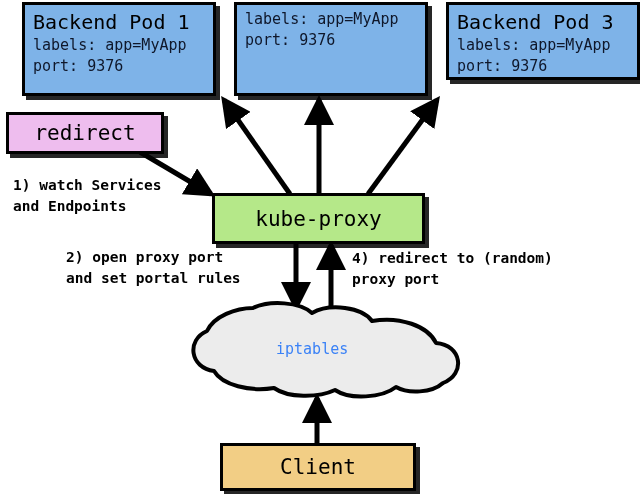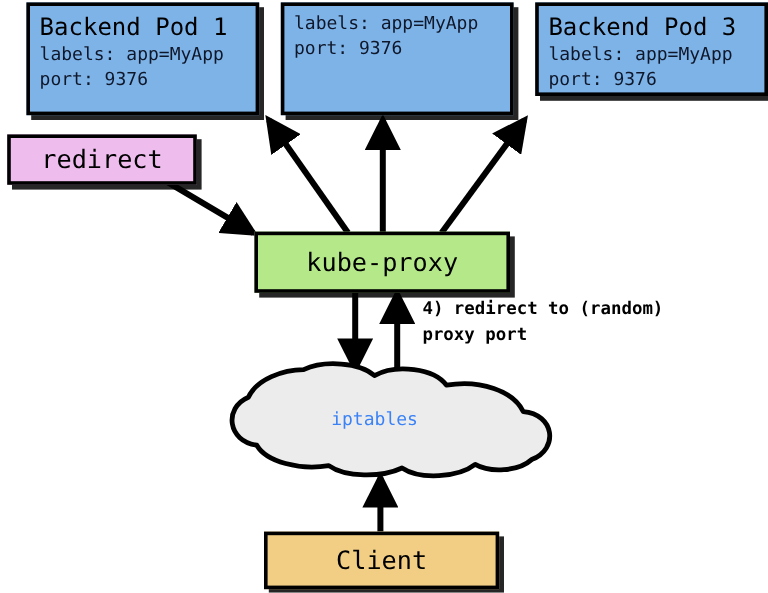--- a/index.html
+++ b/index.html
@@ -160,20 +160,24 @@
   <div class="node plain-node" id="node-kubeproxy" style="left:212px; top:193px; width:213px; height:51px;">
     <span class="label">kube-proxy</span>
   </div>
 
   <div class="node plain-node" id="node-client" style="left:220px; top:443px; width:196px; height:48px;">
     <span class="label">Client</span>
   </div>
 
   <div class="cloud-text" style="left:276px; top:340px;">iptables</div>
 
+  <div class="edge-label" style="left:13px; top:175px;">1) watch Services
+and Endpoints</div>
 
+  <div class="edge-label" style="left:66px; top:247px;">2) open proxy port
+and set portal rules</div>
 
 
   <div class="edge-label" style="left:352px; top:248px;">4) redirect to (random)
 proxy port</div>
 
 
 </div>
 
 </body></html>

